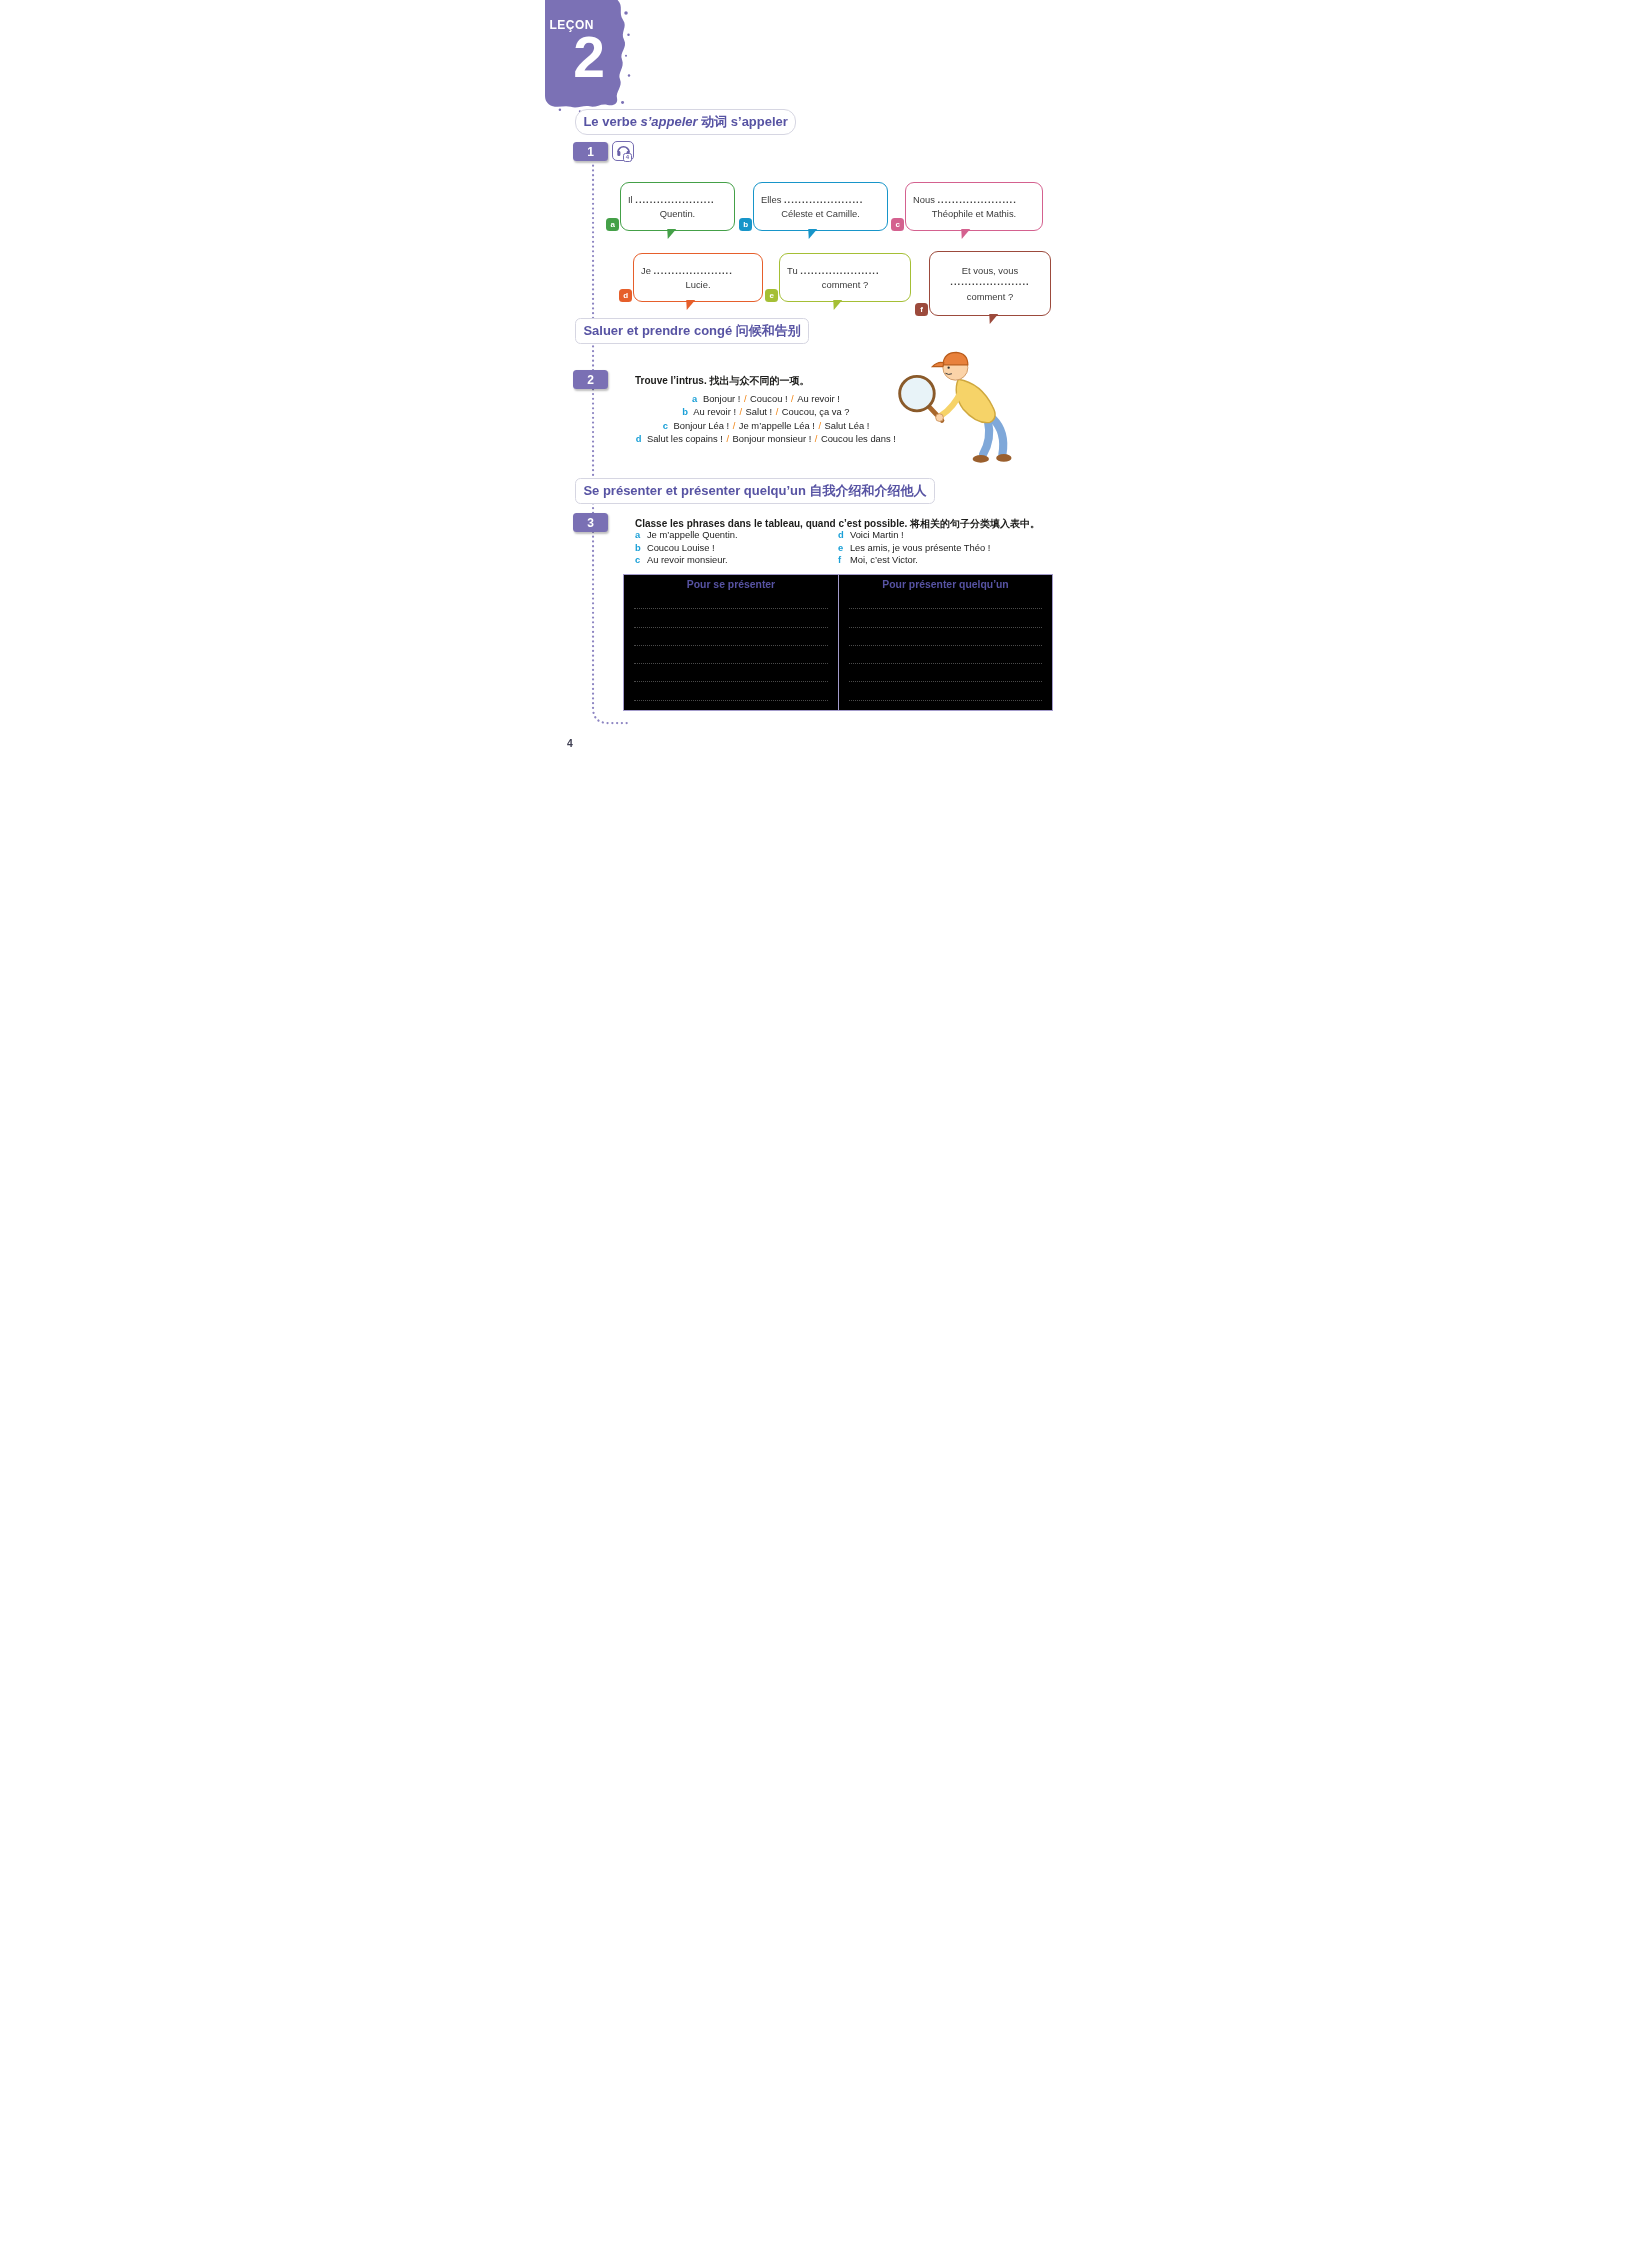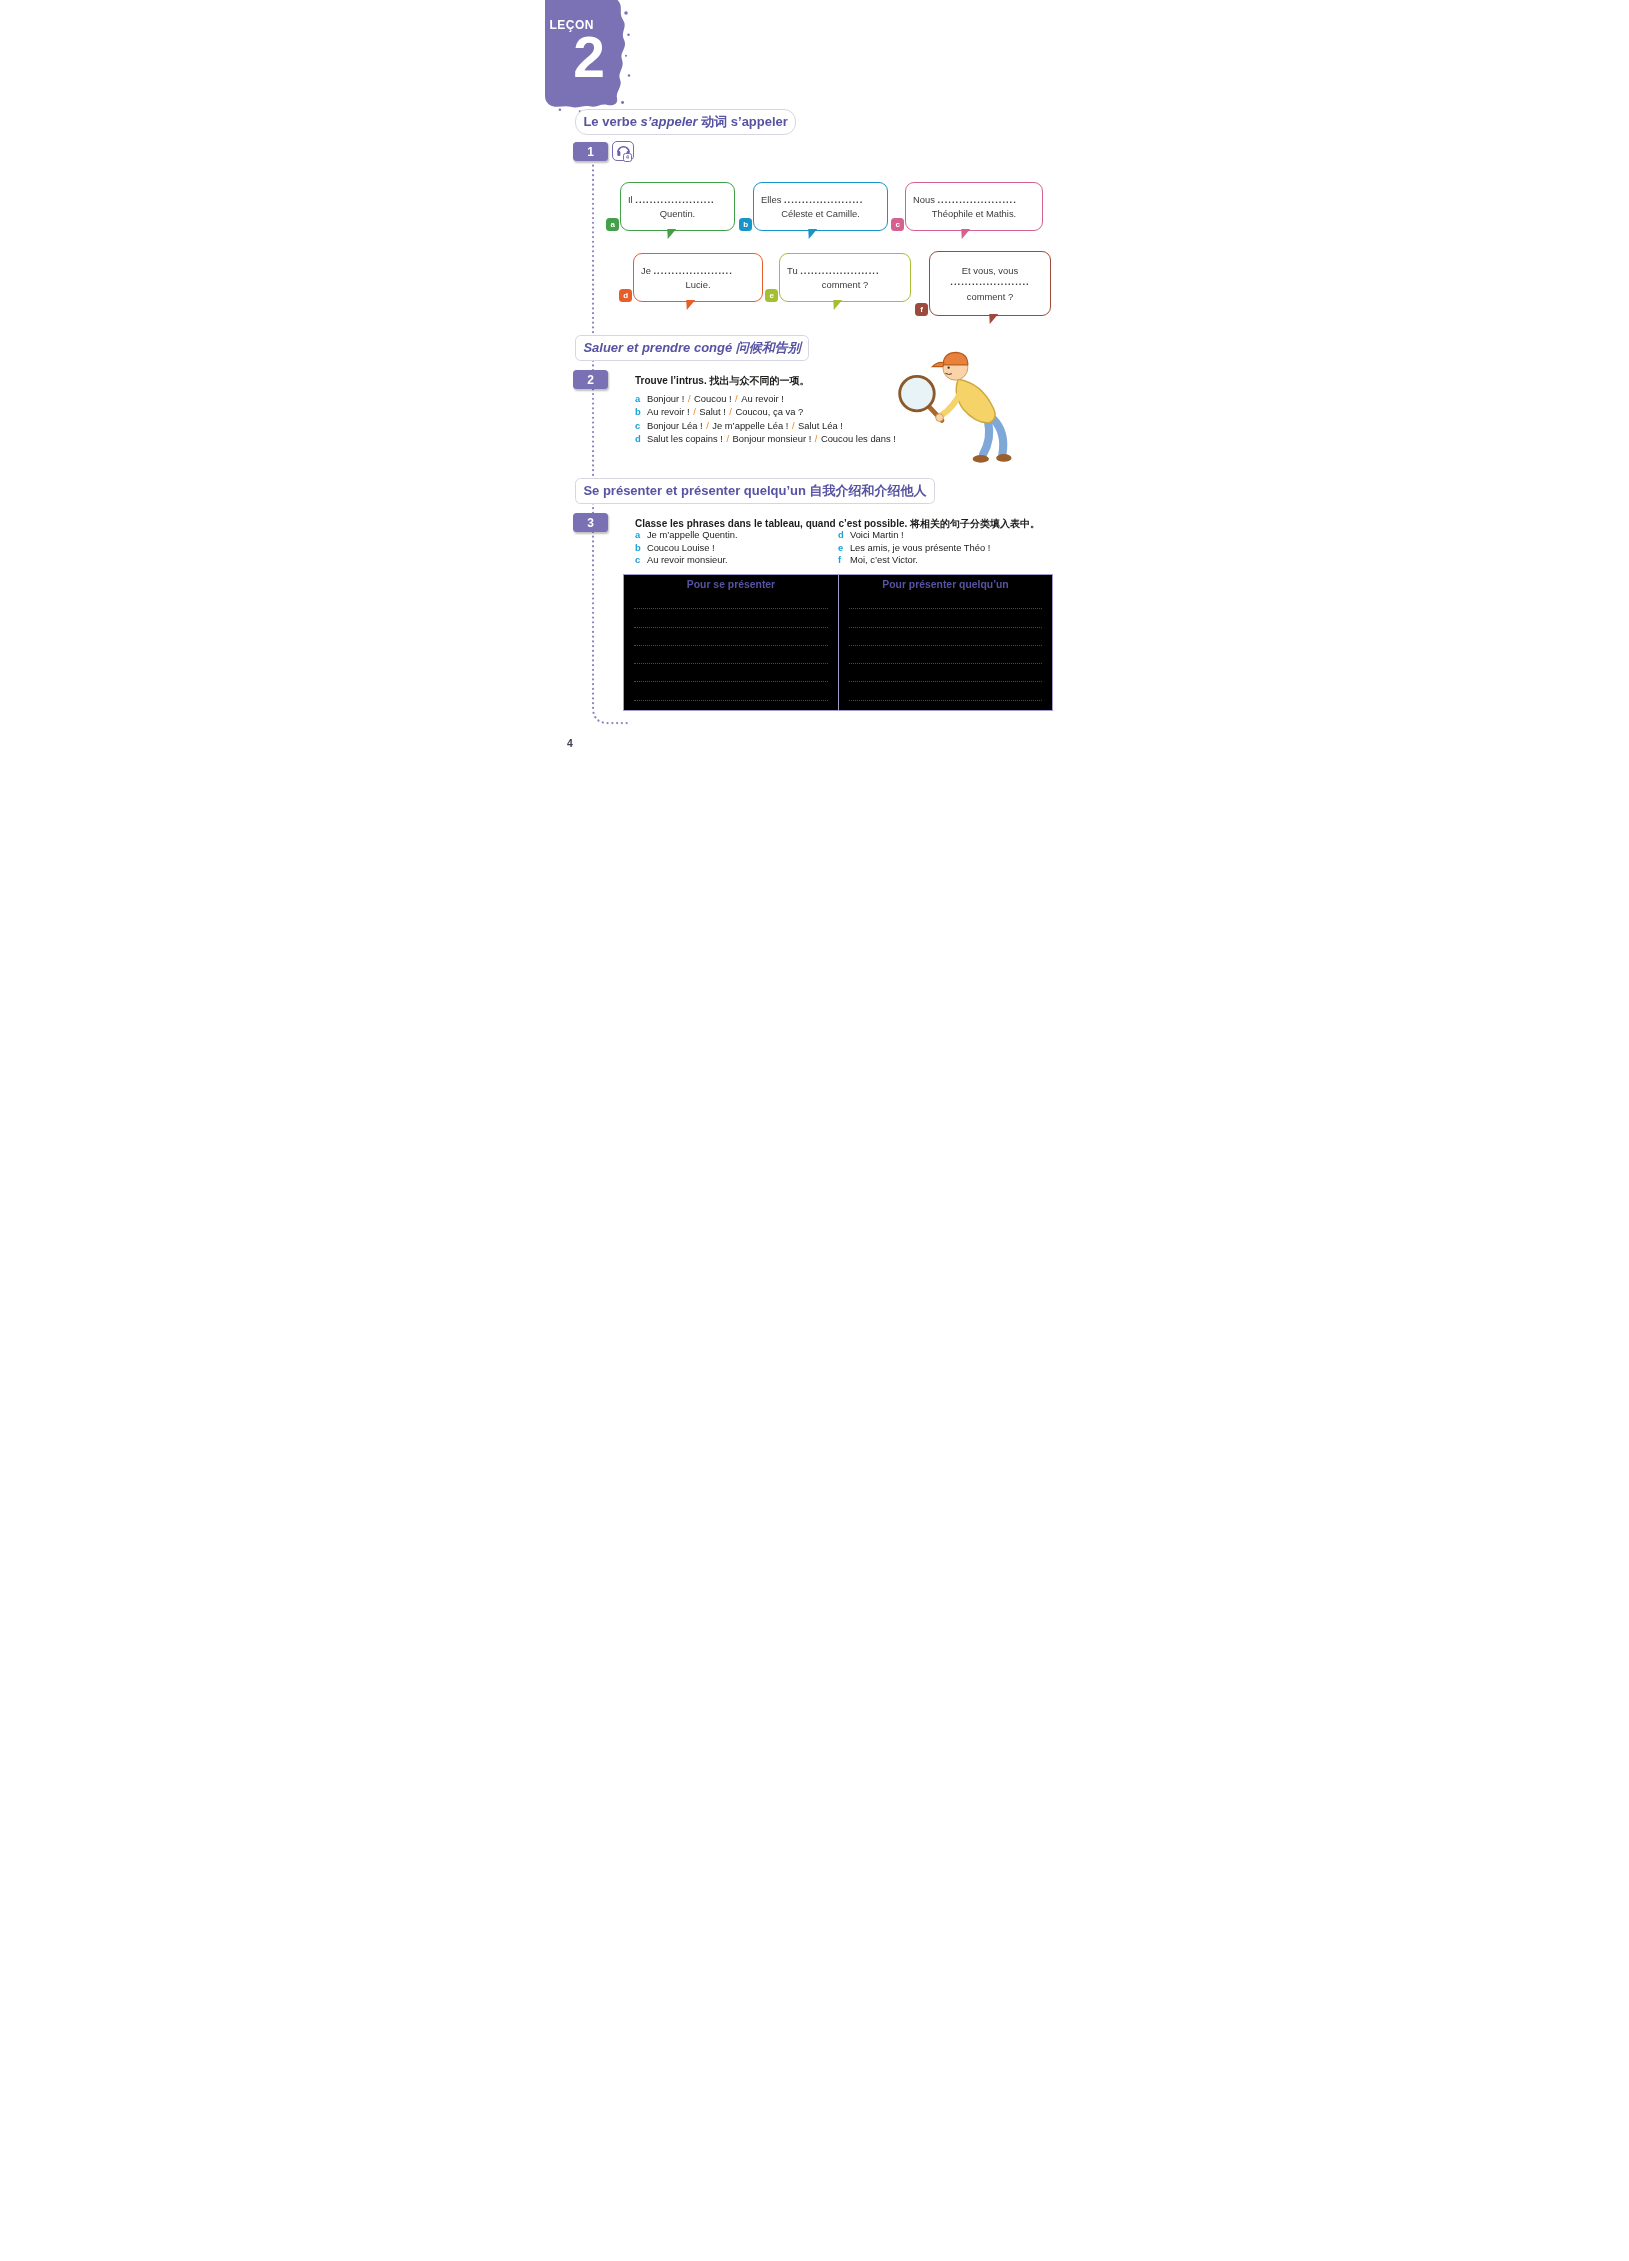--- a/index.html
+++ b/index.html
@@ -17,21 +17,21 @@
                   color:#fff; font-weight:bold; font-size:12px; letter-spacing:0.5px; }
   .lesson-number { position:absolute; top:22px; left:5px; width:79px; text-align:center;
                    color:#fff; font-weight:bold; font-size:57px; line-height:1.25; }
 
   
   .heading { position:absolute; display:inline-block; background:#fff; border:1px solid #d6d6e2;
              border-radius:5.5px; padding:3px 7.4px; font-size:13px; font-weight:bold; color:#5753a3;
              white-space:nowrap; z-index:2; }
   .it { font-style:italic; }
   .h1pos { left:33px; top:109px;border-radius:12px; }
-  .h2pos { left:33px; top:335px;font-style:italic; }
+  .h2pos { left:33px; top:318px; }
   .h3pos { left:33px; top:478px; }
 
   
   .exnum { position:absolute; width:35px; height:19px; background:#7a70b4; color:#fff; z-index:2;
            font-size:12px; font-weight:bold; display:flex; align-items:center; justify-content:center;
            border-radius:3.5px; box-shadow:1px 1.5px 2px rgba(0,0,0,.25); }
   .ex1pos { left:31px; top:142px; }
   .ex2pos { left:31px; top:370px; }
   .ex3pos { left:31px; top:513px; }
 
@@ -61,21 +61,21 @@
   .l2 { text-align:center; margin-top:3.5px; }
   .center { text-align:center; }
   .tail { position:absolute; bottom:-9.4px; left:40%; width:0; height:0;
           border-left:3px solid transparent; border-right:6.4px solid transparent;
           border-top:10px solid #888; transform:skewX(-14deg); }
   .blabel { position:absolute; left:-15px; bottom:-1px; width:13.4px; height:13.4px; border-radius:3.5px;
             color:#fff; font-weight:bold; font-size:8px; line-height:13.4px; text-align:center; }
 
   
   .exitems { position:absolute; font-size:9.4px; color:#242424; z-index:2; }
-  .ex2itemspos { left:93px; top:392px; }
+  .ex2itemspos { left:93px; top:392px;text-align:center; }
   .exitems .item { line-height:13.4px; white-space:nowrap; }
   .ltr { color:#1ba0d7; font-weight:bold; display:inline-block; min-width:7.4px; margin-right:4.5px; }
   .slash { color:#f0820f; padding:0 3.5px; }
 
   .ex3grid { position:absolute; left:93px; top:529px; width:421px; display:grid;
              grid-template-columns:203px 1fr; z-index:2; font-size:9.4px; color:#242424; }
   .ex3grid .item { line-height:12.6px; white-space:nowrap; }
 
   
   .ctable { position:absolute; left:81px; top:574px; width:430px; height:137px;

